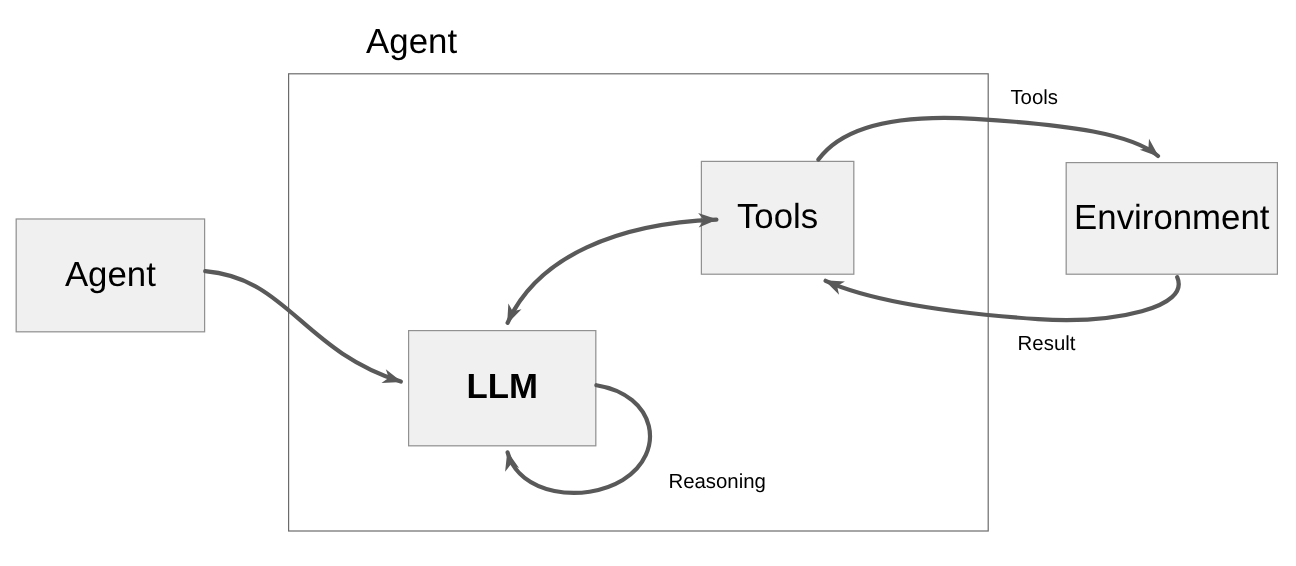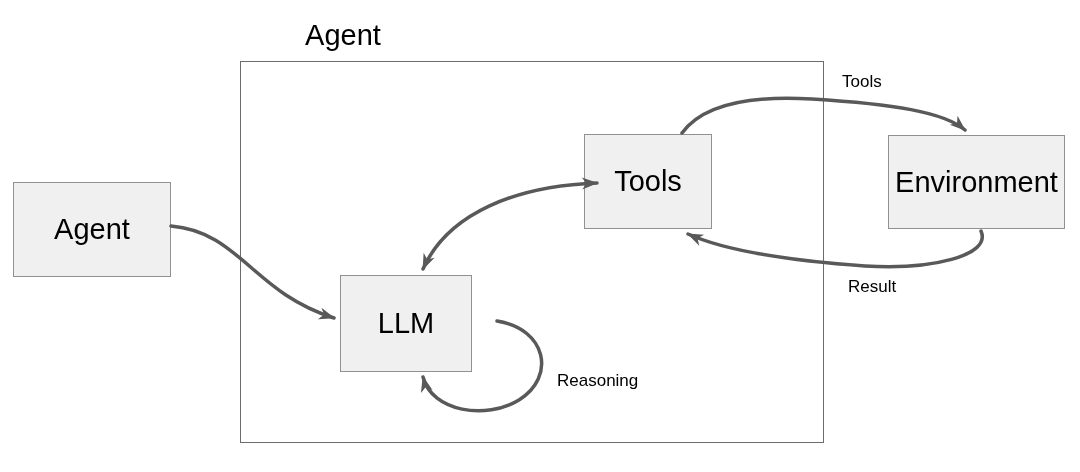--- a/index.html
+++ b/index.html
@@ -34,31 +34,31 @@
   }
   .node{
     position:absolute;
     background:var(--node-fill);
     border:1px solid var(--node-border);
     box-sizing:border-box;
     display:flex;align-items:center;justify-content:center;
     font-size:29px;color:var(--text);
   }
   .node-task{left:13px;top:182px;width:158px;height:95px;}
-  .node-llm{left:340px;top:275px;width:132px;height:97px;}
+  .node-llm{left:340px;top:275px;width:157px;height:97px;font-weight:bold;}
   .node-tools{left:584px;top:134px;width:128px;height:95px;}
   .node-environment{left:888px;top:135px;width:177px;height:94px;}
   .edge-label{
     position:absolute;
     font-size:17px;color:var(--text);
     white-space:nowrap;
   }
   .label-action{left:842px;top:72px;}
   .label-result{left:848px;top:277px;}
-  .label-reasoning{left:557px;top:371px;}
+  .label-reasoning{left:557px;top:392px;}
   svg.arrows{
     position:absolute;left:0;top:0;width:1080px;height:472px;
     pointer-events:none;
   }
   svg.arrows path.edge{
     fill:none;
     stroke:var(--arrow);
     stroke-width:3.5;
     stroke-linecap:round;
     stroke-linejoin:round;

